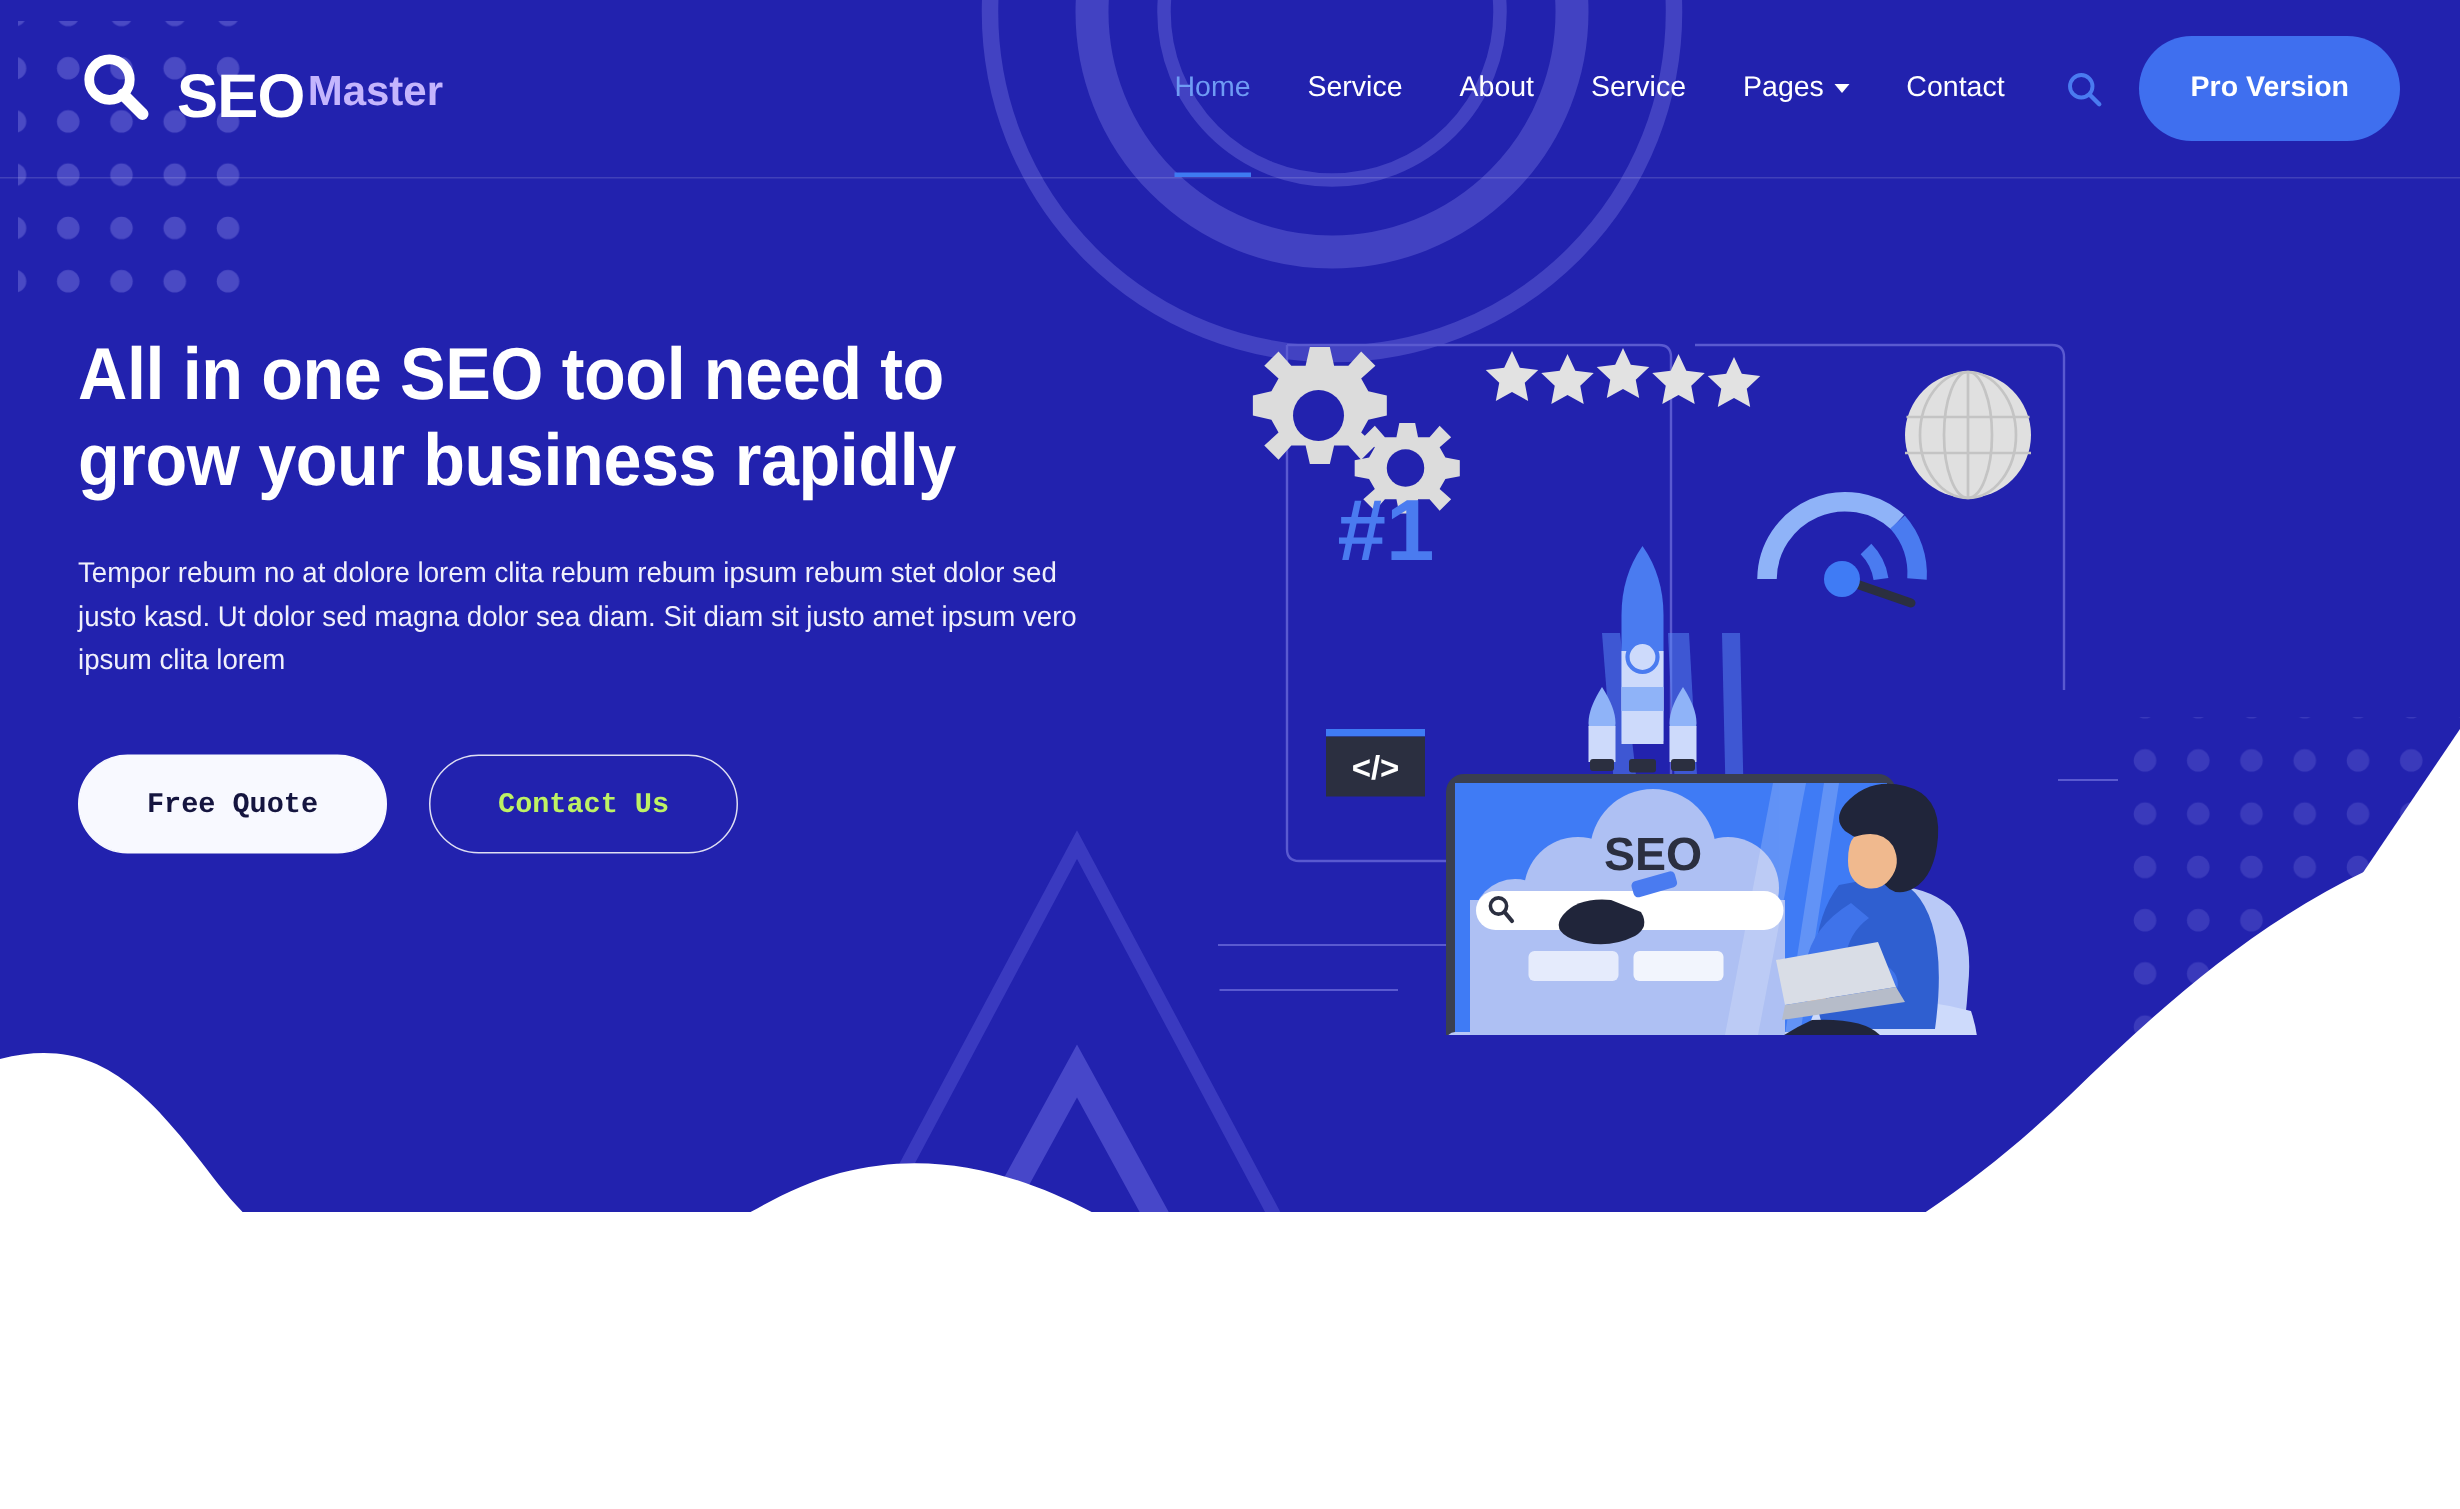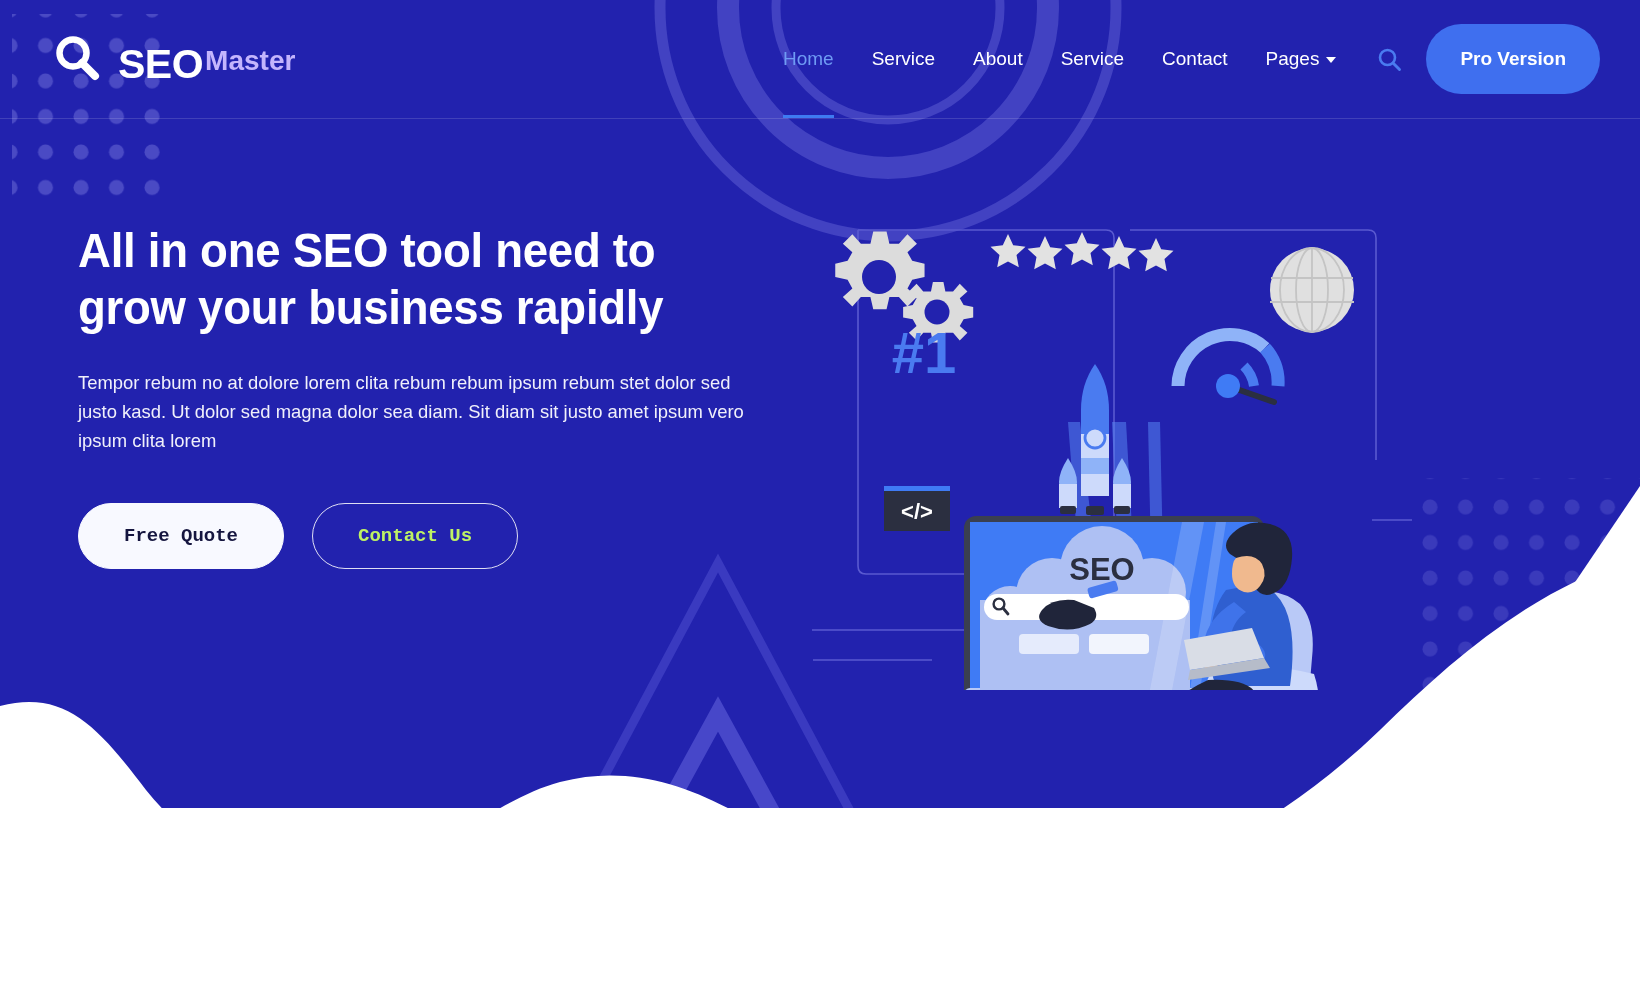--- a/index.html
+++ b/index.html
@@ -65,21 +65,21 @@
   }
   #pro-btn {
     background:#3f6fef; color:#fff; border:none; cursor:pointer;
     font-family:"Liberation Sans", sans-serif;
     font-size:19px; font-weight:bold;
     padding:24px 34px; border-radius:40px; white-space:nowrap;
   }
 
   
   #hero-content {
-    position:absolute; left:78px; top:222px; width:720px; z-index:30;
+    position:absolute; left:52px; top:222px; width:720px; z-index:30;
   }
   #hero-title {
     font-size:49px; font-weight:bold; color:#fff;
     line-height:1.16; letter-spacing:-.3px;
     transform:scaleX(.93); transform-origin:left center;
   }
   #hero-text {
     margin-top:32px; font-size:19px; color:#f0f0fb;
     line-height:1.54; max-width:700px;
     transform:scaleX(.97); transform-origin:left center;
@@ -177,25 +177,25 @@
 
         <li>
           <a class="nav-link" href="#">About</a>
         </li>
 
         <li>
           <a class="nav-link" href="#">Service</a>
         </li>
 
         <li>
+          <a class="nav-link" href="#"><span>Pages</span><i class="caret"></i></a>
+        </li>
+
+        <li>
           <a class="nav-link" href="#">Contact</a>
-        </li>
-
-        <li>
-          <a class="nav-link" href="#"><span>Pages</span><i class="caret"></i></a>
         </li>
       </ul>
 
       <button id="search-btn">
         <svg width="25" height="25" viewBox="0 0 25 25" aria-hidden="true">
           <circle cx="10.5" cy="10.5" r="7.5" fill="none" stroke="#4a7bf0" stroke-width="2.6"></circle>
           <line x1="16" y1="16" x2="22.5" y2="22.5" stroke="#4a7bf0" stroke-width="2.9" stroke-linecap="round"></line>
         </svg>
       </button>
 

